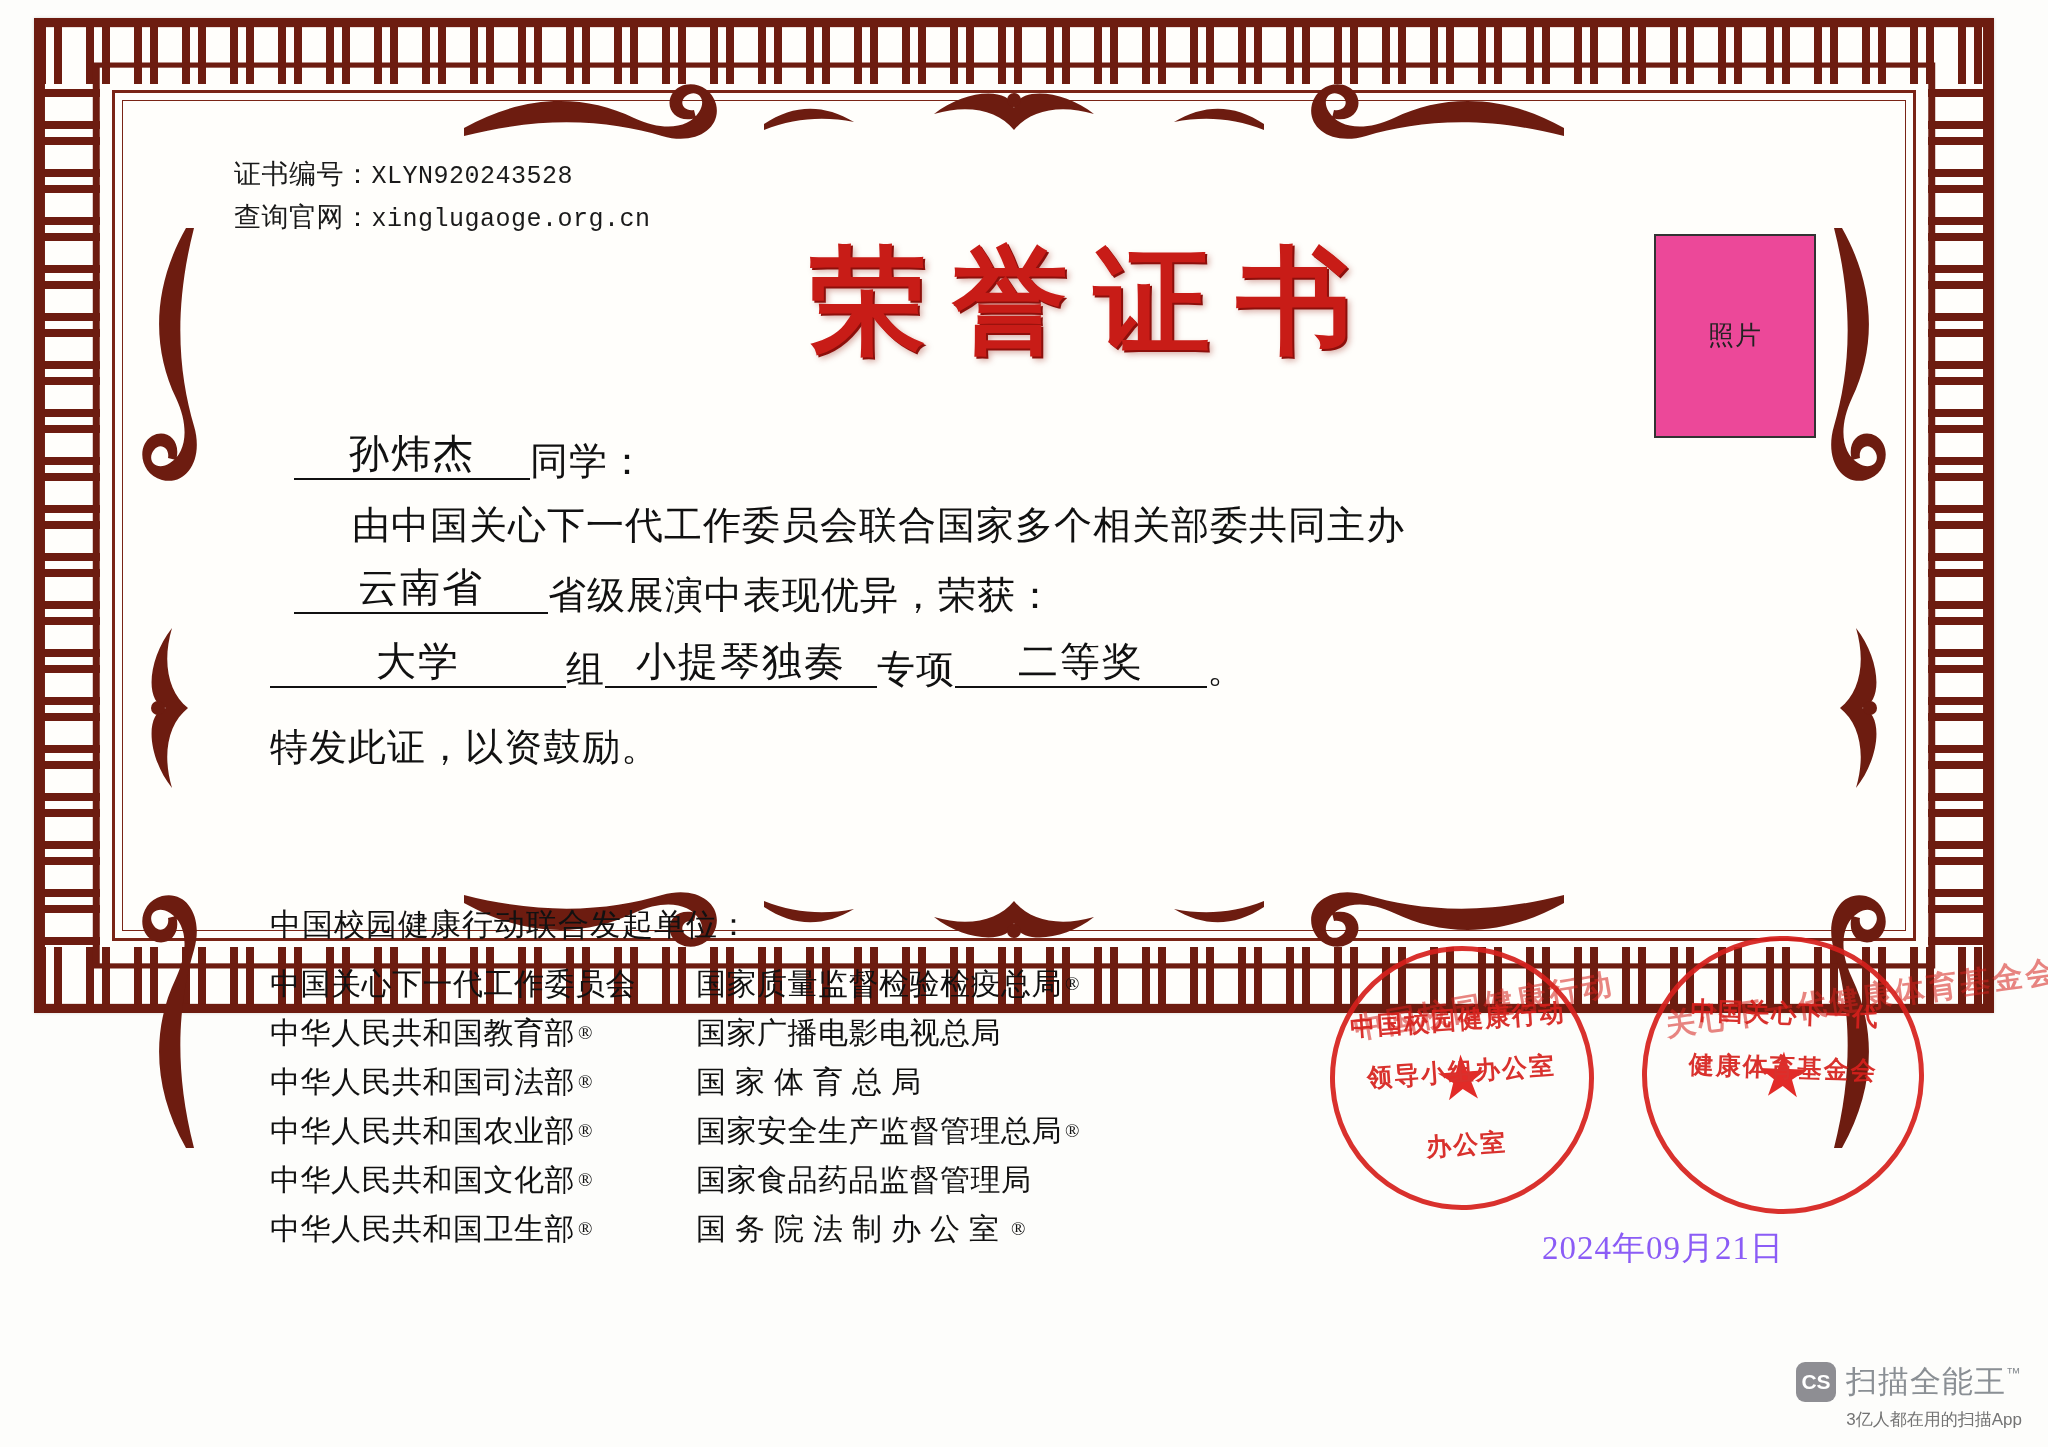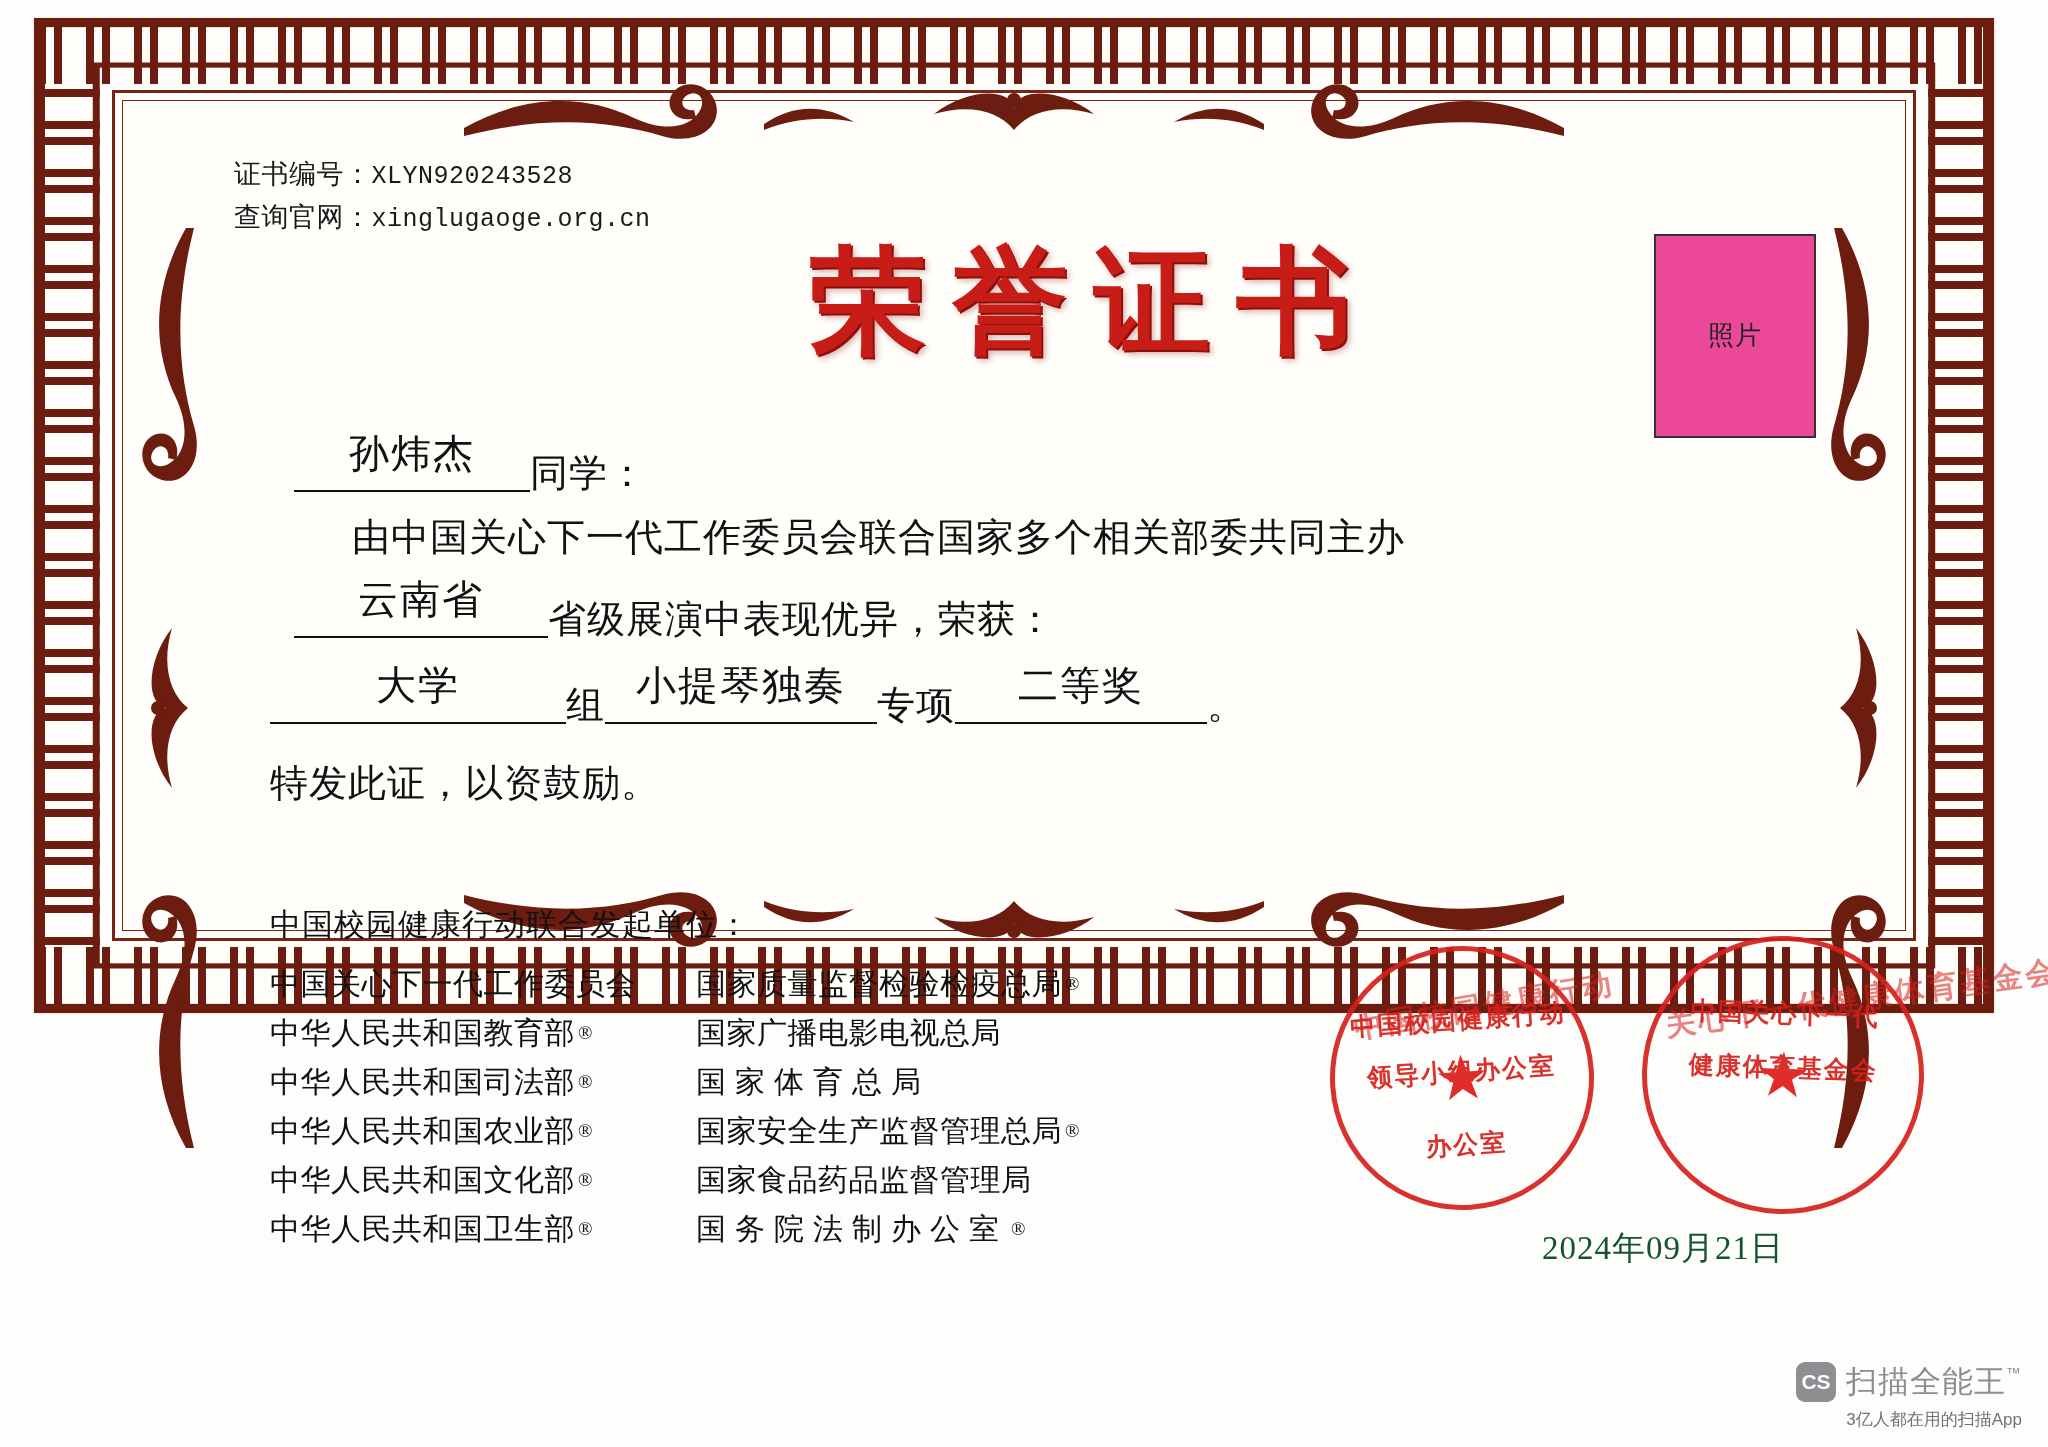--- a/index.html
+++ b/index.html
@@ -172,21 +172,21 @@
   .l3 { margin-bottom: 24px; }
   .l4 { margin-bottom: 28px; padding-left: 24px; }
   .l5 { margin-bottom: 40px; }
   .l6 { margin-bottom: 20px; }
 
   .blank {
     display: inline-block;
     border-bottom: 2px solid #111;
     text-align: center;
     font-size: 40px;
-    padding-bottom: 16px;
+    padding-bottom: 4px;
     letter-spacing: 2px;
   }
   .b-name  { width: 236px; }
   .b-prov  { width: 254px; }
   .b-group { width: 296px; }
   .b-item  { width: 272px; }
   .b-prize { width: 252px; }
 
   .big { font-size: 38px; letter-spacing: 1px; }
 
@@ -276,21 +276,21 @@
     white-space: nowrap;
   }
   .ghost-1 { left: 1218px; top: 872px; transform: rotate(-10deg); }
   .ghost-2 { left: 1530px; top: 864px; transform: rotate(-8deg); }
 
   .date {
     position: absolute;
     right: 110px;
     top: 1112px;
     font-size: 33px;
-    color: #14532d;
+    color: #8b5cf6;
     letter-spacing: 1px;
   }
 
   
   .cam {
     position: absolute;
     right: 26px;
     bottom: 16px;
     display: flex;
     flex-direction: column;

